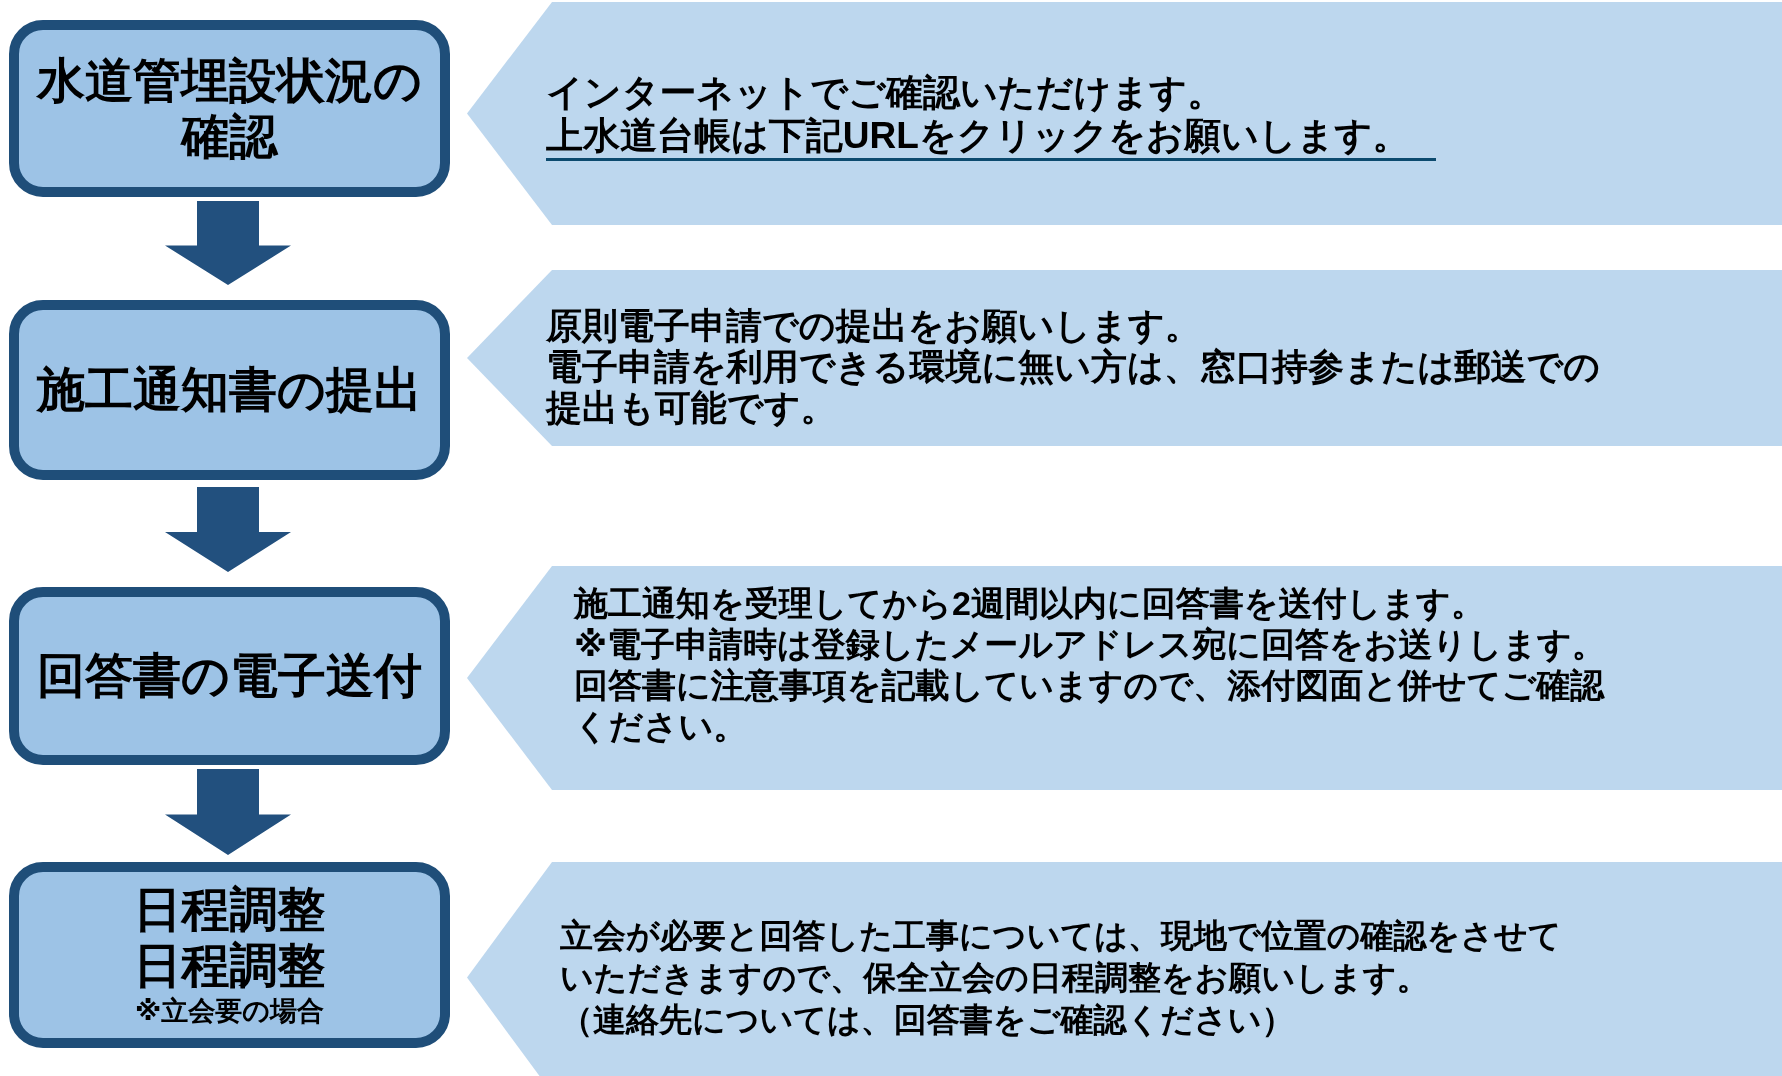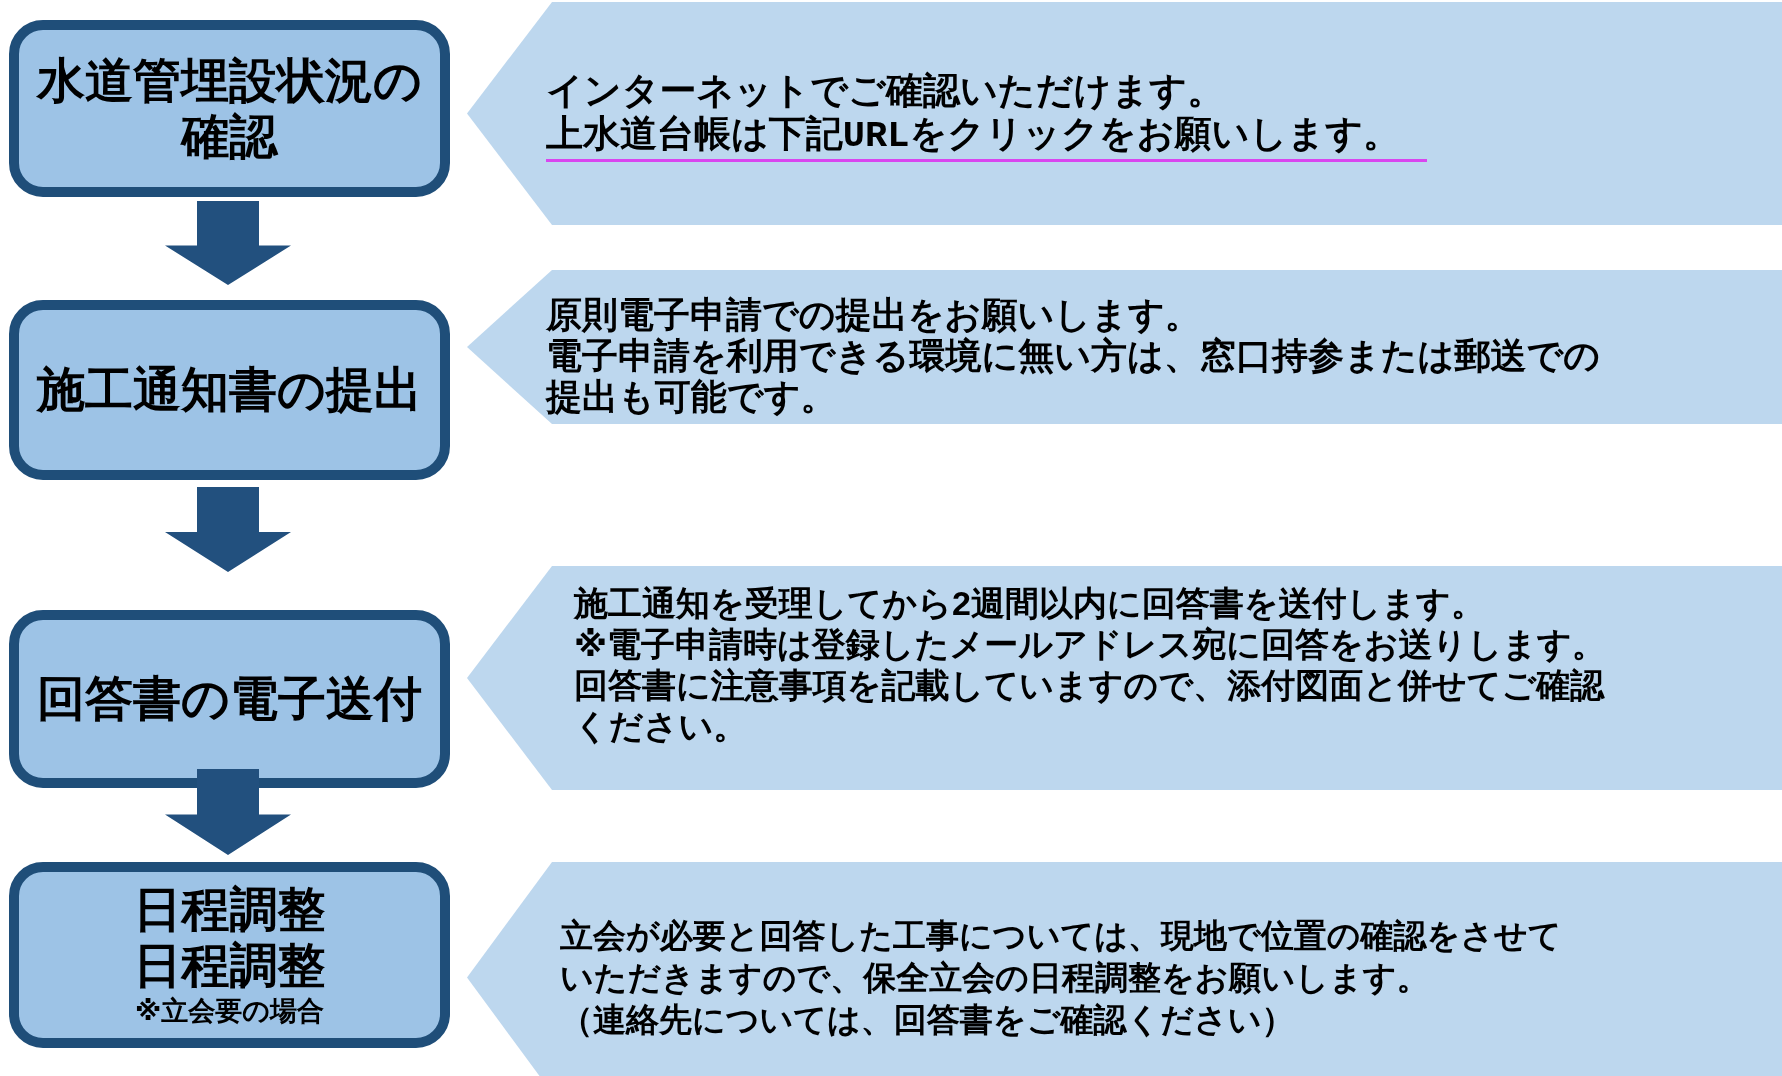--- a/index.html
+++ b/index.html
@@ -16,46 +16,46 @@
     position:absolute;left:9px;width:441px;
     background:var(--box-fill,#9DC3E6);
     border:10px solid var(--box-border,#1F4E79);
     border-radius:34px;
     box-sizing:border-box;
     display:flex;flex-direction:column;align-items:center;justify-content:center;
     text-align:center;font-weight:bold;font-size:48px;line-height:1.16;
   }
   .b1{top:20px;height:177px}
   .b2{top:300px;height:180px}
-  .b3{top:610px;height:178px}
+  .b3{top:587px;height:178px}
   .b4{top:862px;height:186px}
   .box-note{font-size:27px;line-height:1.2;margin-top:2px;font-weight:bold;}
   
   .arrow{
     position:absolute;left:165px;width:126px;
     background:var(--arrow-fill,#22507E);
     clip-path:polygon(25.4% 0,74.6% 0,74.6% 53%,100% 53%,50% 100%,0 53%,25.4% 53%);
   }
   .a1{top:201px;height:84px}
   .a2{top:487px;height:85px}
   .a3{top:769px;height:86px}
   
   .callout{
     position:absolute;left:467px;width:1315px;
     background:var(--callout-fill,#BDD7EE);
     clip-path:polygon(85px 0,100% 0,100% 100%,85px 100%,0 50%);
     display:flex;flex-direction:column;justify-content:center;
     font-weight:bold;box-sizing:border-box;text-align:left;
   }
   .c1{top:2px;height:223px;font-size:37px;line-height:43px;padding-left:79px;}
-  .c2{top:270px;height:154px;font-size:36px;line-height:41px;padding-left:79px;padding-top:16px;}
+  .c2{top:270px;height:176px;font-size:36px;line-height:41px;padding-left:79px;padding-top:16px;}
   .c3{top:566px;height:224px;font-size:34px;line-height:41px;padding-left:107px;padding-bottom:27px;}
   .c4{top:855px;height:231px;font-size:33px;line-height:42px;padding-left:93px;margin-top:7px;}
   .cline{white-space:nowrap;}
-  .u{border-bottom:3px solid #d946ef;padding-right:27px;padding-bottom:2px;font-family:Liberation Mono, monospace;}
+  .u{border-bottom:3px solid #0c4a6e;padding-right:27px;padding-bottom:2px;}
 </style>
 </head>
 <body>
 
 <div class="canvas">
 
   <div class="box b1">
     <div class="box-line">水道管埋設状況の</div>
     <div class="box-line">確認</div>
   </div>

